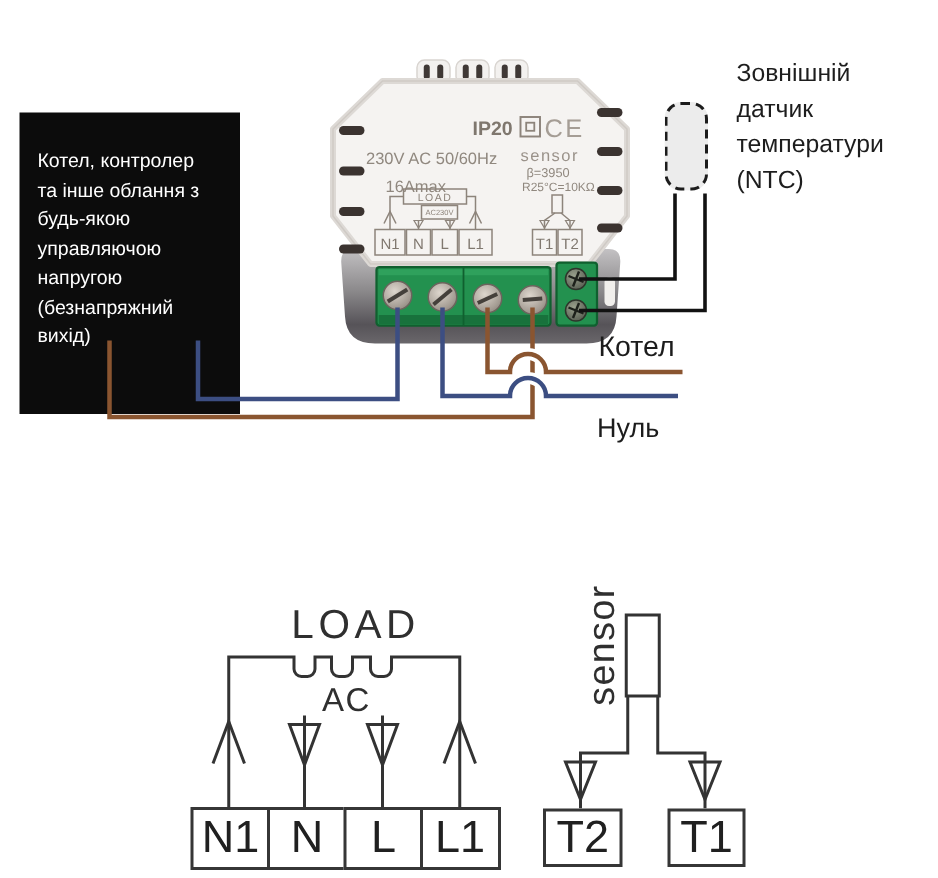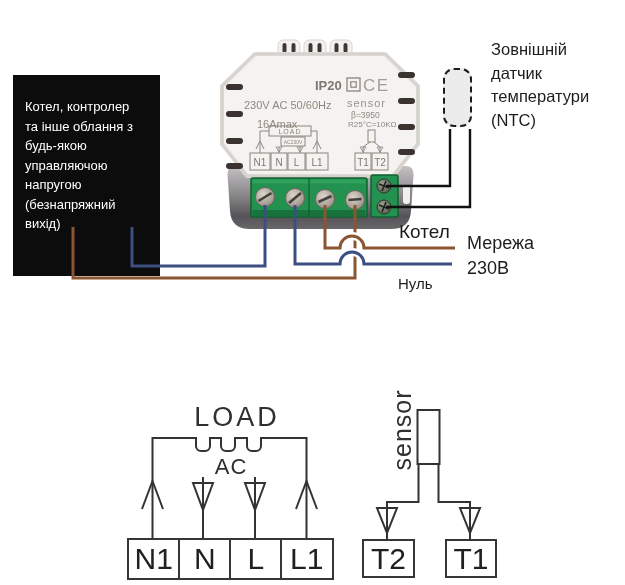--- a/index.html
+++ b/index.html
@@ -20,21 +20,21 @@
   .probe{left:443px;top:68px;width:29px;height:59px;box-sizing:border-box;
          border:2px dashed #1c1c1c;border-radius:11px;background:#ececec;}
 
   
   .sensor-note{left:491px;top:38px;width:125px;font-size:16.5px;line-height:23.5px;color:#1d1d1d;}
 
   
   .wire-lbl{color:#1c1c1c;}
   .lbl-phase{left:399px;top:221px;font-size:19px;}
   .lbl-mains{left:467px;top:231px;font-size:18px;line-height:25px;}
-  .lbl-neutral{left:398px;top:275px;font-size:15px;}
+  .lbl-neutral{left:398px;top:275px;font-size:18px;}
 
   
   .load-lbl{left:237px;top:417px;transform:translate(-50%,-50%);font-size:27px;
             letter-spacing:3px;color:#2f2f2f;}
   .ac-lbl{left:231px;top:467px;transform:translate(-50%,-50%);font-size:22px;
           letter-spacing:1px;color:#2f2f2f;}
   .sensor-rot{left:402px;top:430px;transform:translate(-50%,-50%) rotate(-90deg);
               font-size:25px;letter-spacing:1px;color:#2f2f2f;white-space:nowrap;}
 
   
@@ -218,22 +218,20 @@
     </g>
     <g fill="none" stroke="#333333" stroke-width="2">
       <rect x="417.5" y="410" width="22" height="54"></rect>
       <path d="M418.5,464 V502 H387 V539 M438.5,464 V502 H470 V539"></path>
       <path d="M377,508 H397 L387,533 Z"></path>
       <path d="M460,508 H480 L470,533 Z"></path>
     </g>
   </svg>
 
   <div class="abs wire-lbl lbl-phase">Котел</div>
-  <div class="abs wire-lbl lbl-mains pre">Мережа
-230В</div>
   <div class="abs wire-lbl lbl-neutral">Нуль</div>
 
   <div class="abs load-lbl">LOAD</div>
   <div class="abs ac-lbl">AC</div>
   <div class="abs sensor-rot">sensor</div>
 
   <div class="abs term-row">
     <div class="tbox">
         <span>N1</span>
       </div>

